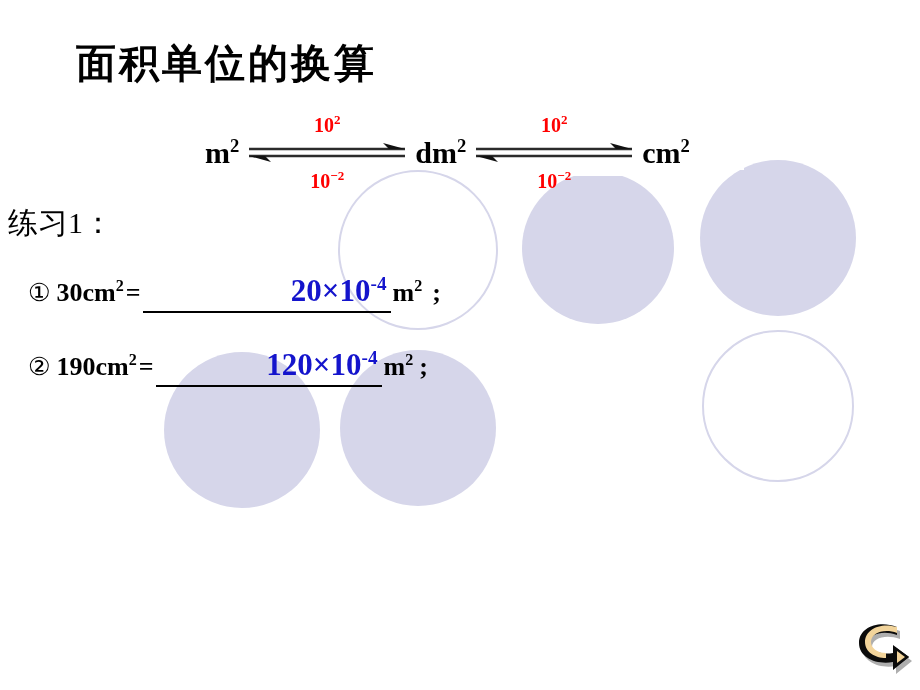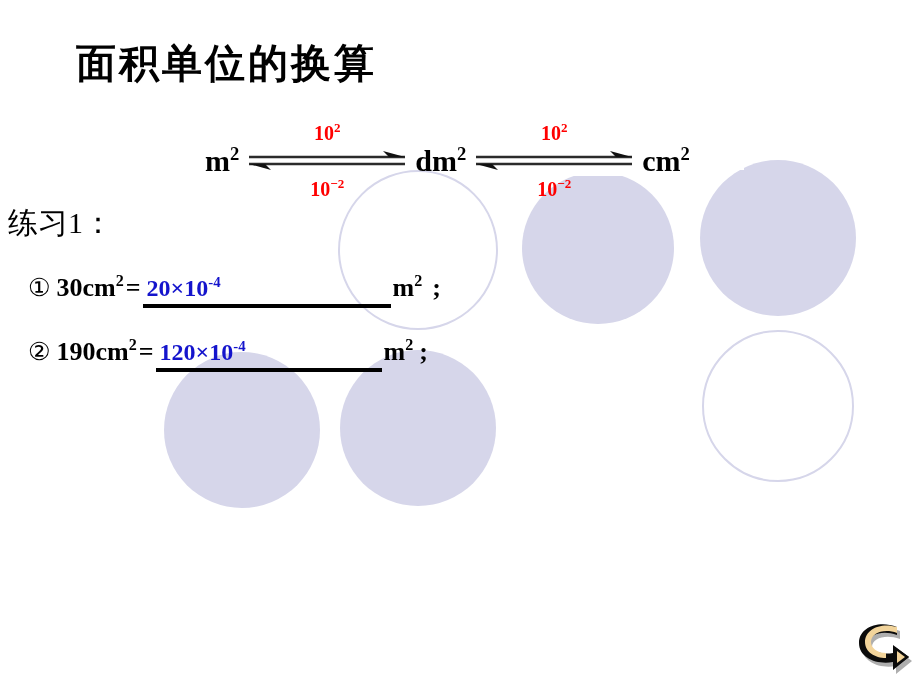--- a/index.html
+++ b/index.html
@@ -86,21 +86,21 @@
   .unit sup {
     font-size: 0.62em;
     vertical-align: super;
     line-height: 0;
   }
 
   .arrow-block {
     position: relative;
     width: 160px;
     height: 76px;
-    margin: 8px 8px;
+    margin: 0 8px;
   }
   .arrow-top-label,
   .arrow-bot-label {
     position: absolute;
     left: 0;
     width: 160px;
     text-align: center;
     color: #ff0000;
     font-weight: bold;
     font-size: 20px;
@@ -160,30 +160,30 @@
   .qtext sup, .unit-tail sup {
     font-size: 0.62em;
     vertical-align: super;
     line-height: 0;
   }
   .eq { margin: 0 2px; }
 
   .blank {
     position: relative;
     display: inline-block;
-    border-bottom: 4px solid #000000;
-    text-align: left;
+    border-bottom: 2px solid #000000;
+    text-align: right;
     color: #1414cc;
     font-weight: bold;
-    font-size: 24px;
+    font-size: 31px;
     font-family: "Liberation Serif", serif;
     padding: 0 4px 2px 4px;
   }
   .blank.b1 { width: 240px; }
-  .blank.b2 { width: 218px; }
+  .blank.b2 { width: 218px; margin-top: 10px; }
   .blank sup {
     font-size: 0.62em;
     vertical-align: super;
     line-height: 0;
   }
   .unit-tail {
     margin-left: 2px;
   }
   .semi { margin-left: 6px; }
   .semi.wide { margin-left: 10px; }

